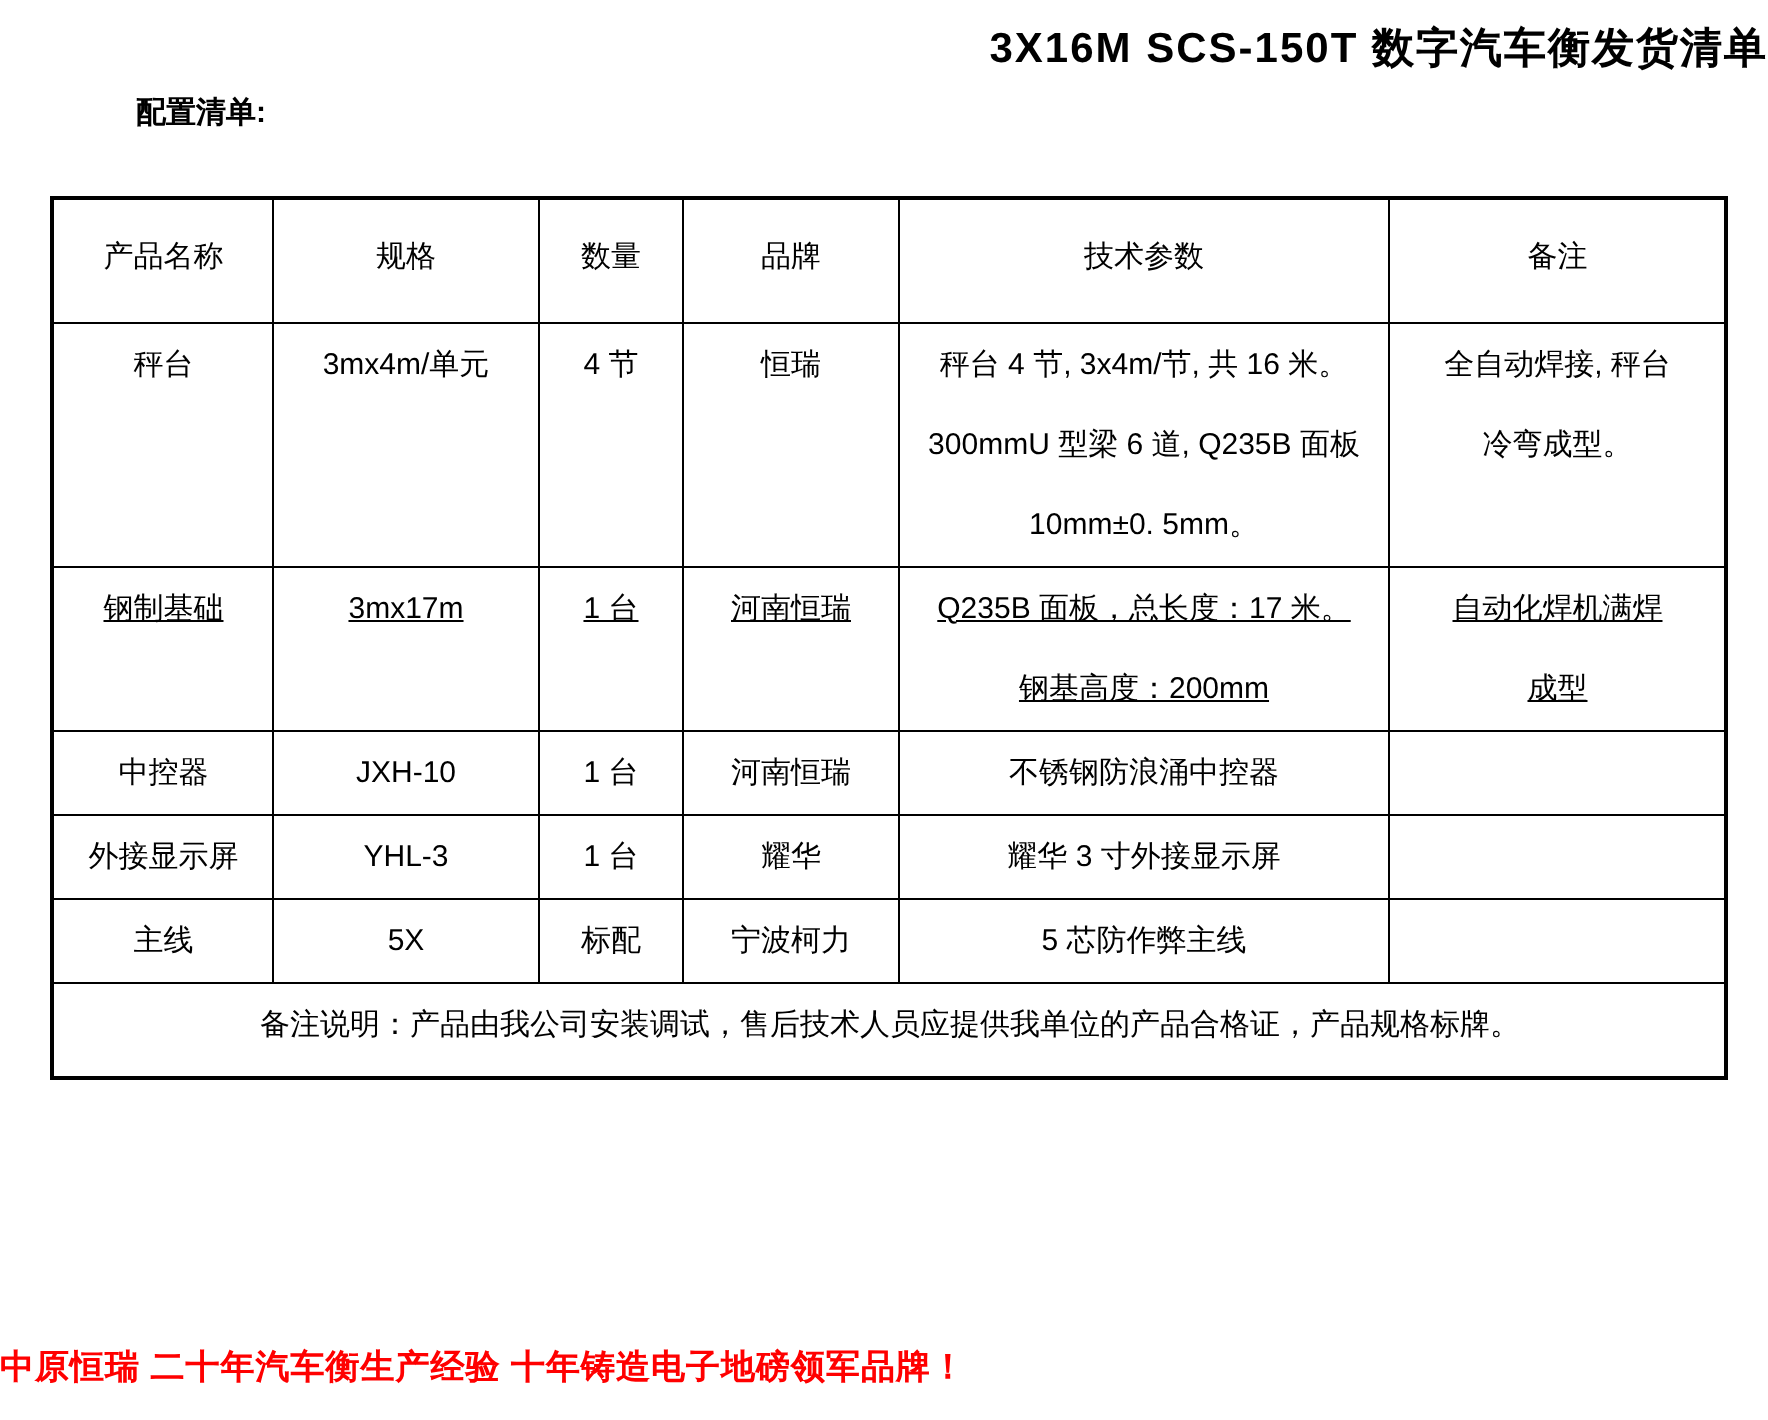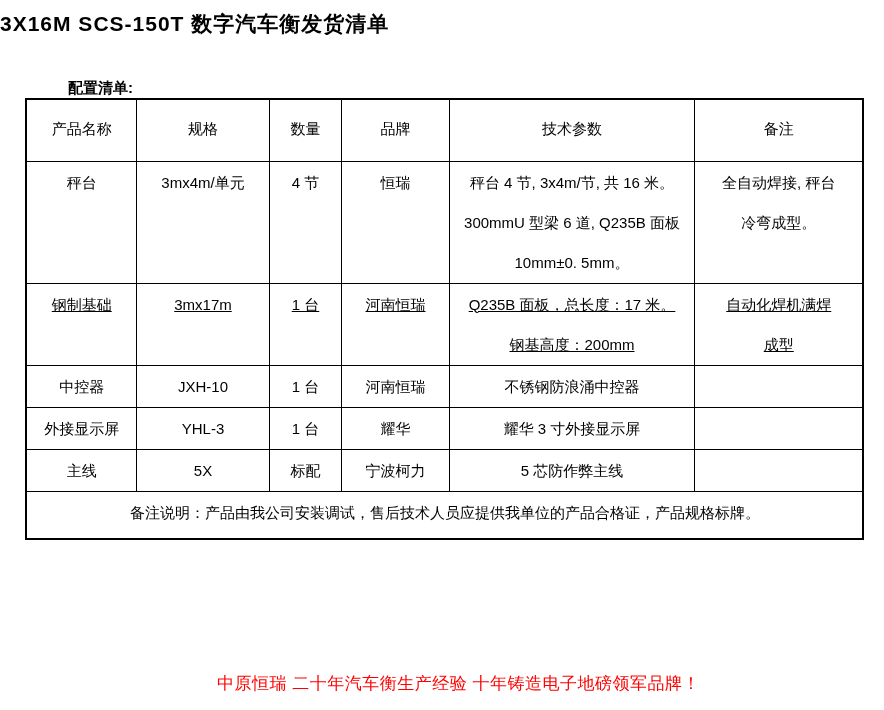--- a/index.html
+++ b/index.html
@@ -10,34 +10,33 @@
     color: #000000;
   }
   .page {
     position: relative;
     width: 884px;
     height: 710px;
     background: #ffffff;
     overflow: hidden;
   }
   .doc-title {
-    text-align: left;
+    text-align: right;
     font-size: 21px;
     font-weight: bold;
     letter-spacing: 1px;
     padding-top: 10px;
     white-space: pre;
   }
   .doc-subtitle {
     position: absolute;
     left: 68px;
     top: 47px;
     font-size: 15px;
     font-weight: bold;
-    margin-top: 32px;
   }
   table.spec-table {
     position: absolute;
     left: 25px;
     top: 98px;
     width: 837px;
     border-collapse: collapse;
     table-layout: fixed;
     border: 2px solid #000000;
   }
@@ -66,23 +65,23 @@
   tr.r4 { height: 38px; }
   tr.r5 { height: 41px; margin-top: 48px; }
   tr.r6 { height: 41px; }
   tr.r-note { height: 48px; }
   tr.r-header th { padding-top: 9px; }
   .doc-footer {
     position: absolute;
     left: 0;
     top: 672px;
     width: 700px;
-    text-align: right;
+    text-align: left;
     font-size: 17px;
-    font-weight: normal;
+    font-weight: bold;
     color: #FF0000;
     letter-spacing: 0.5px;
   }
 </style>
 </head>
 <body>
 
 <div class="page">
 
   <div class="doc-title">3X16M SCS-150T 数字汽车衡发货清单</div>

